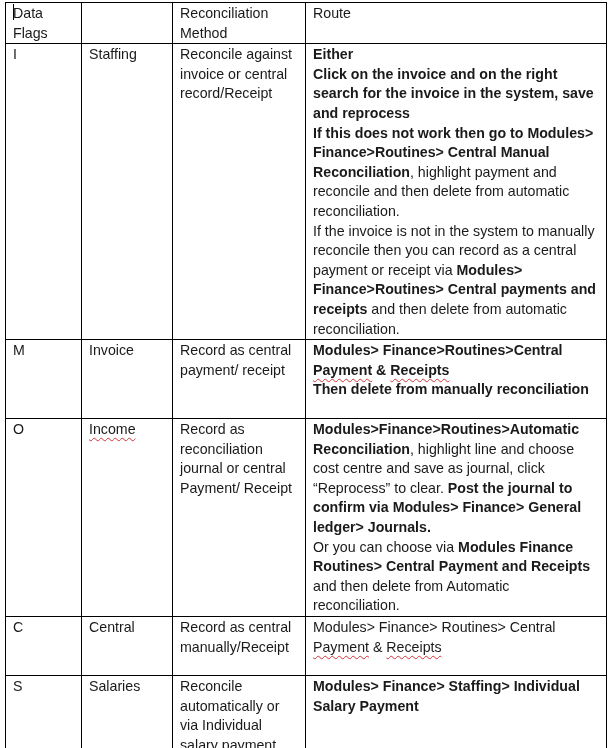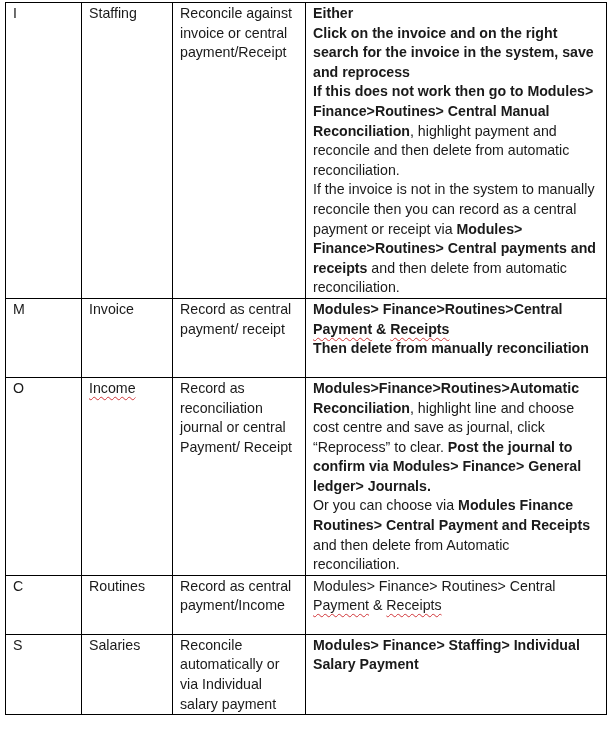--- a/index.html
+++ b/index.html
@@ -19,25 +19,31 @@
 <body>
 
 <table class="doc">
   <colgroup>
       <col class="c1">
       <col class="c2">
       <col class="c3">
       <col class="c4">
     </colgroup>
   <tbody>
+      <tr style="height:39px">
+    <td><span class="cursor"></span><span>Data Flags</span></td>
+    <td><span></span></td>
+    <td><span>Reconciliation Method</span></td>
+    <td><span>Route</span></td>
+  </tr>
 
   <tr style="height:293px">
     <td><span>I</span></td>
     <td><span>Staffing</span></td>
-    <td><span>Reconcile against invoice or central payment/Receipt</span></td>
+    <td><span>Reconcile against invoice or central record/Receipt</span></td>
     <td class="route">
       <p class="b">Either</p>
       <p class="b">Click on the invoice and on the right search for the invoice in the system, save and reprocess</p>
       <p><span class="b">If this does not work then go to Modules&gt; Finance&gt;Routines&gt; Central Manual Reconciliation</span><span>, highlight payment and reconcile and then delete from automatic reconciliation.</span></p>
       <p><span>If the invoice is not in the system to manually reconcile then you can record as a central payment or receipt via </span><span class="b">Modules&gt; Finance&gt;Routines&gt; Central payments and receipts</span><span> and then delete from automatic reconciliation.</span></p>
     </td>
   </tr>
 
   <tr style="height:79px">
     <td><span>M</span></td>
@@ -54,22 +60,22 @@
     <td><span class="sq">Income</span></td>
     <td><span>Record as reconciliation journal or central Payment/ Receipt</span></td>
     <td class="route">
       <p><span class="b">Modules&gt;Finance&gt;Routines&gt;Automatic Reconciliation</span><span>, highlight line and choose cost centre and save as journal, click “Reprocess” to clear. </span><span class="b">Post the journal to confirm via Modules&gt; Finance&gt; General ledger&gt; Journals.</span></p>
       <p><span>Or you can choose  via </span><span class="b">Modules Finance Routines&gt; Central Payment and Receipts</span><span> and then delete from Automatic reconciliation.</span></p>
     </td>
   </tr>
 
   <tr style="height:59px">
     <td><span>C</span></td>
-    <td><span>Routines</span></td>
-    <td><span>Record as central payment/Income</span></td>
+    <td><span>Central</span></td>
+    <td><span>Record as central manually/Receipt</span></td>
     <td class="route">
       <p><span>Modules&gt; Finance&gt; Routines&gt; Central </span><span class="sq">Payment</span><span> &amp; </span><span class="sq">Receipts</span></p>
     </td>
   </tr>
 
   <tr style="height:78px">
     <td><span>S</span></td>
     <td><span>Salaries</span></td>
     <td><span>Reconcile automatically or via Individual salary payment</span></td>
     <td class="route b">

